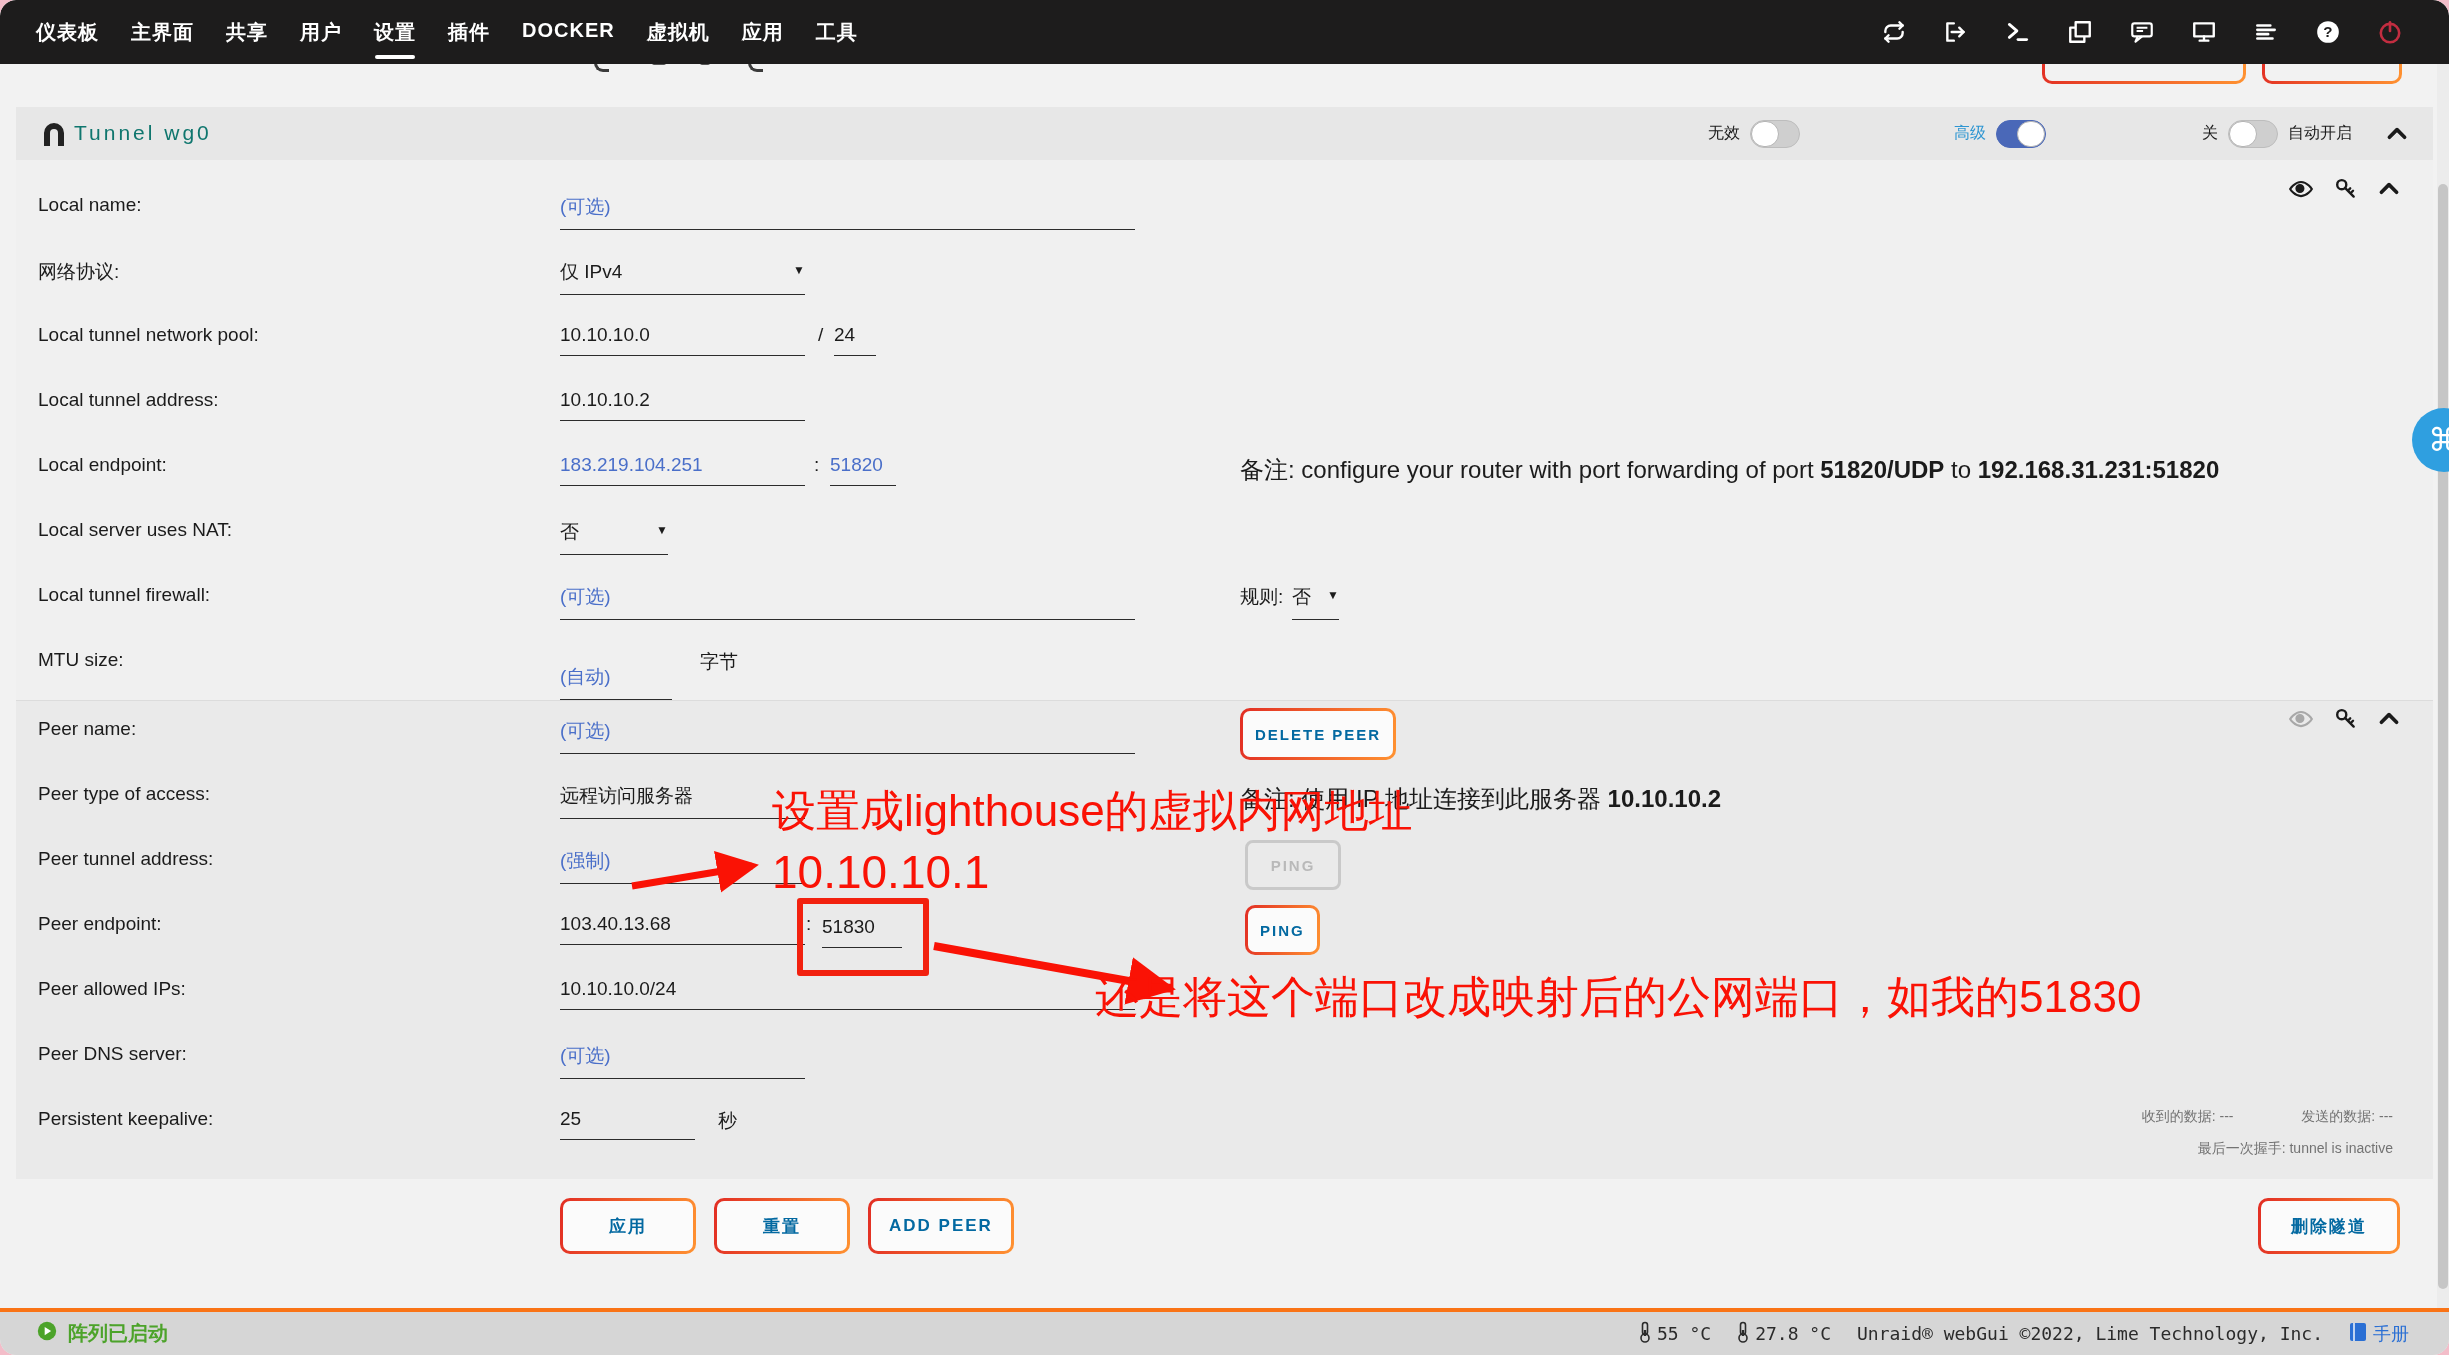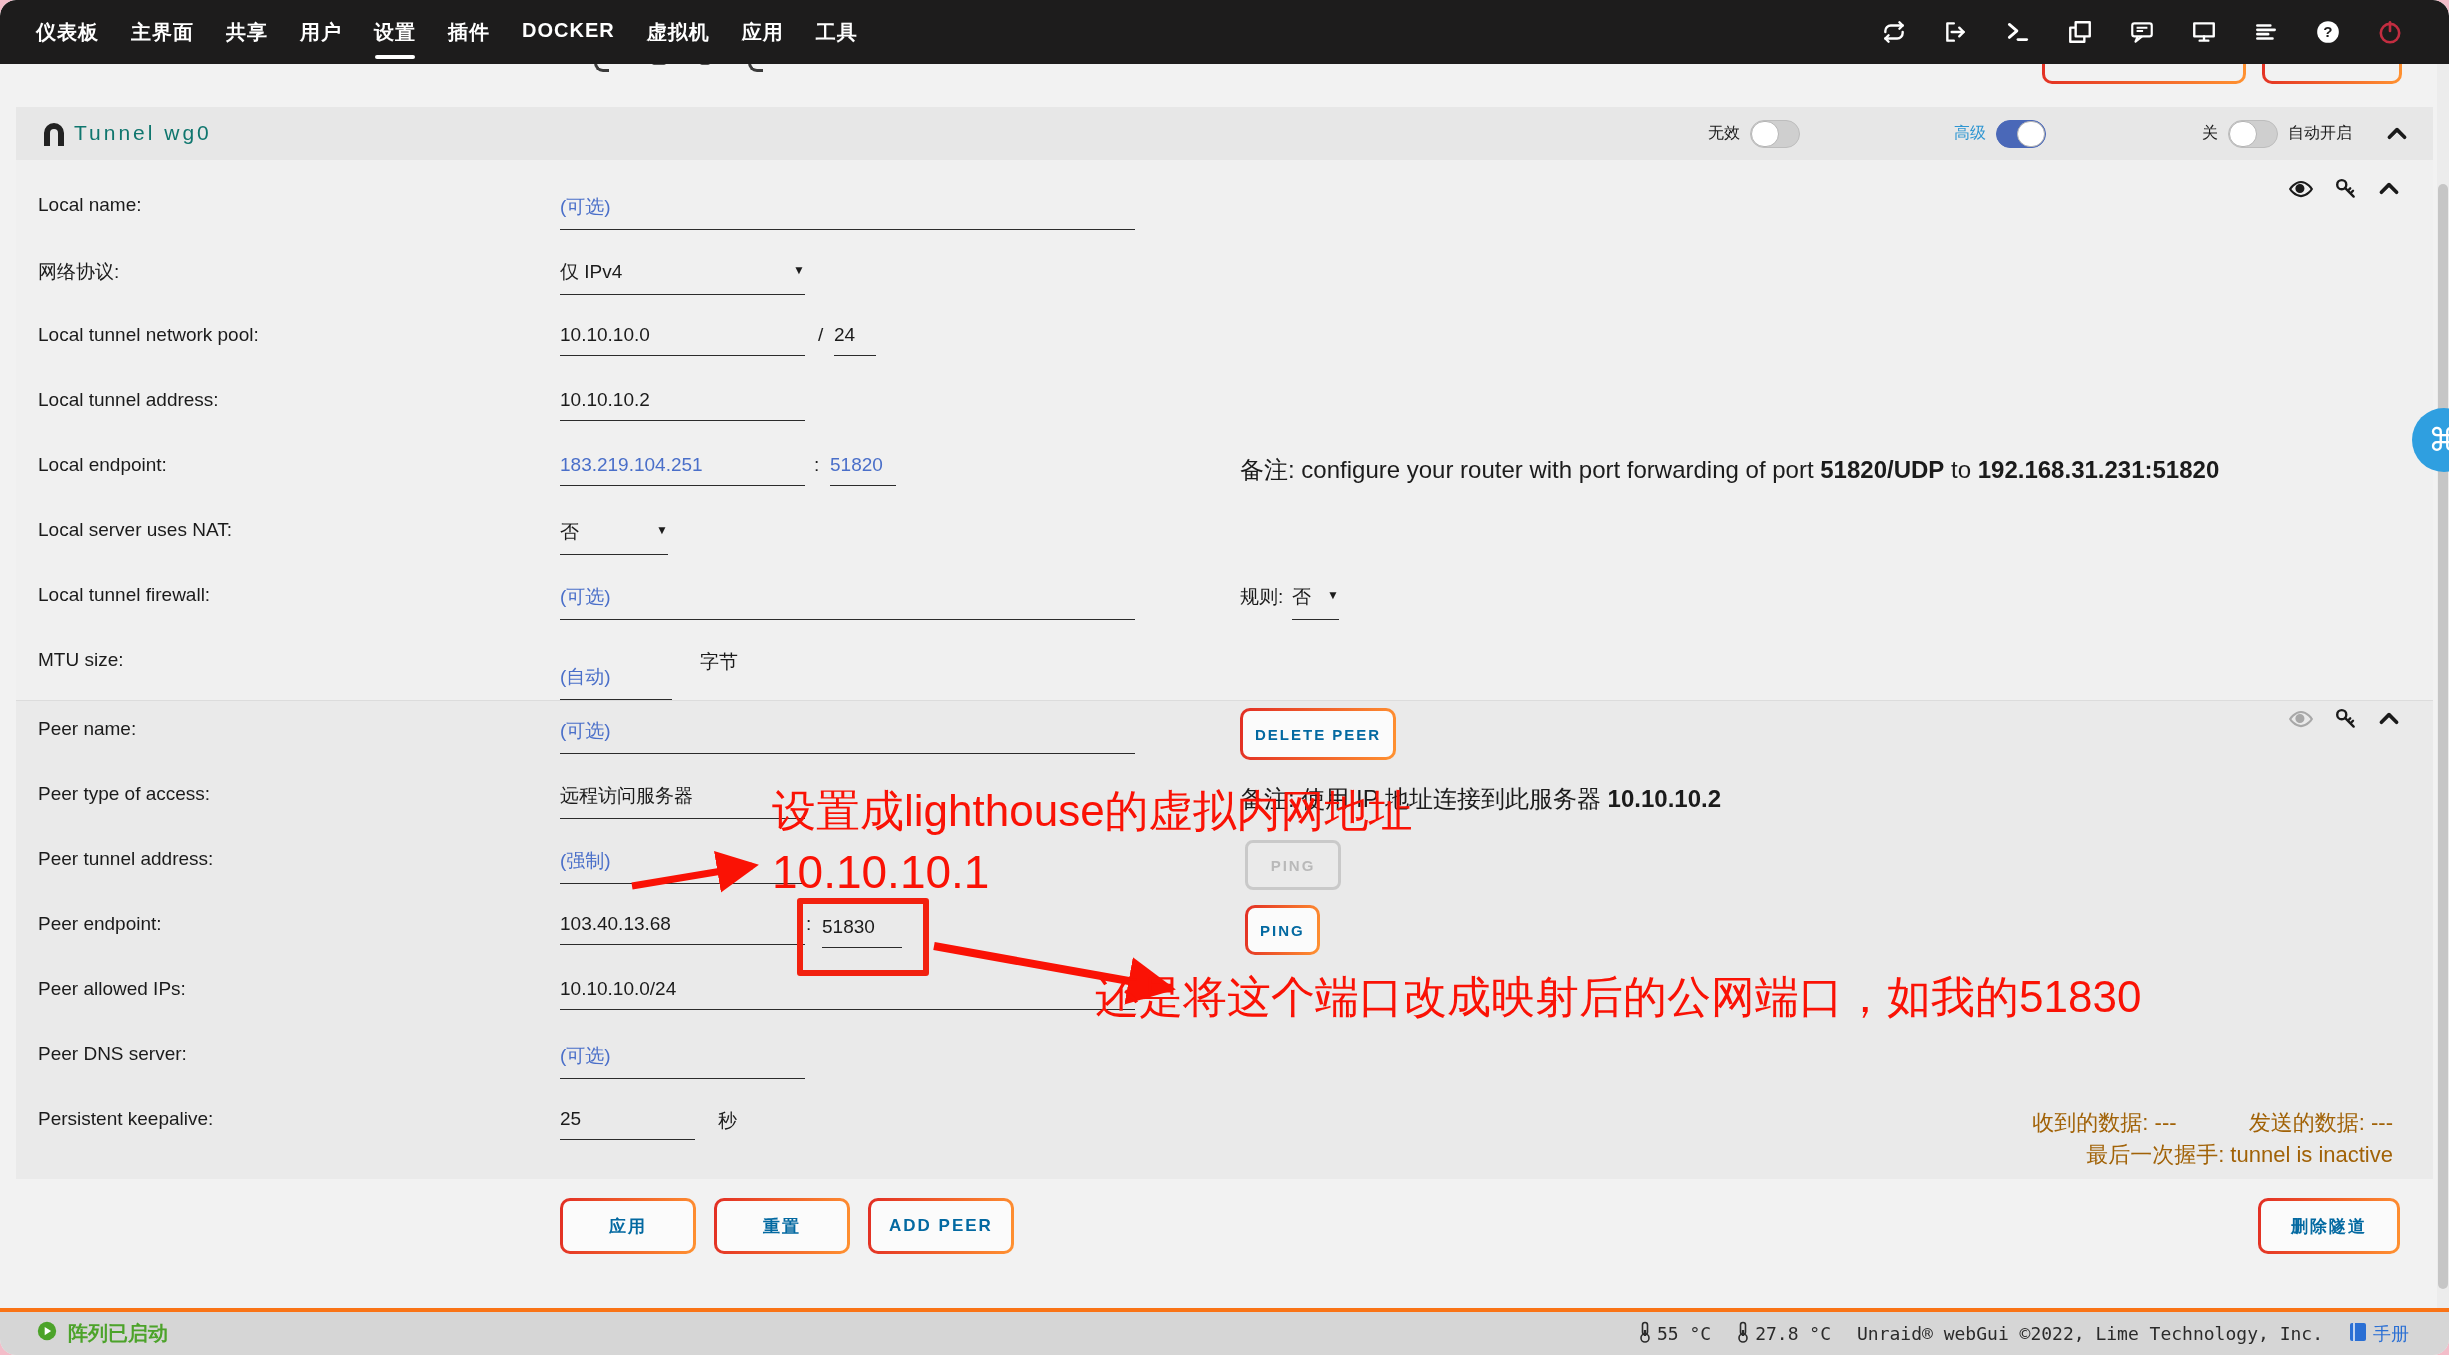--- a/index.html
+++ b/index.html
@@ -44,21 +44,21 @@
   .note{position:absolute;left:1240px;font-size:24px;color:#1b1b1b;white-space:nowrap;}
   .secicons{position:absolute;left:2288px;display:flex;gap:18px;align-items:center;z-index:3;}
   
   .gbtn{position:absolute;padding:3px;border-radius:10px;background:linear-gradient(100deg,#e22e24,#ff9231);cursor:pointer;z-index:3;}
   .gbtn .in{height:100%;display:flex;align-items:center;justify-content:center;border-radius:7px;background:#fbfbfb;
             font-weight:bold;letter-spacing:2px;color:#0369a1;font-size:17px;padding:0 18px;white-space:nowrap;}
   .gbtn.small .in{font-size:15px;padding:0 12px;}
   .dbtn{position:absolute;border:3px solid #c9c9c9;border-radius:8px;color:#b9b9b9;display:flex;align-items:center;justify-content:center;
         font-weight:bold;letter-spacing:2px;font-size:15px;background:transparent;z-index:3;}
   
-  .stats{position:absolute;right:56px;text-align:right;font-size:22px;color:#a16207;white-space:nowrap;}
+  .stats{position:absolute;right:56px;text-align:right;font-size:14px;color:#737373;white-space:nowrap;}
   .footer{position:absolute;left:0;right:0;bottom:0;height:43px;background:#d6d6d6;border-top:4px solid #f97316;
           display:flex;align-items:center;font-family:"DejaVu Sans Mono","Liberation Mono",monospace;font-size:18px;z-index:6;}
   .foot-left{display:flex;align-items:center;gap:10px;margin-left:36px;color:#4ca32a;font-weight:bold;font-size:20px;
              font-family:"Liberation Sans",sans-serif;}
   .foot-right{position:absolute;right:40px;display:flex;align-items:center;gap:26px;color:#2b2b2b;}
   .foot-item{display:flex;align-items:center;gap:6px;}
   .manual{color:#2a6fd4;cursor:pointer;}
   
   .anno{position:absolute;color:#fa1205;white-space:nowrap;z-index:30;font-family:"Liberation Sans","DejaVu Sans",sans-serif;}
   .redbox{position:absolute;left:797px;top:898px;width:120px;height:66px;border:6px solid #f2210f;border-radius:3px;z-index:25;}

